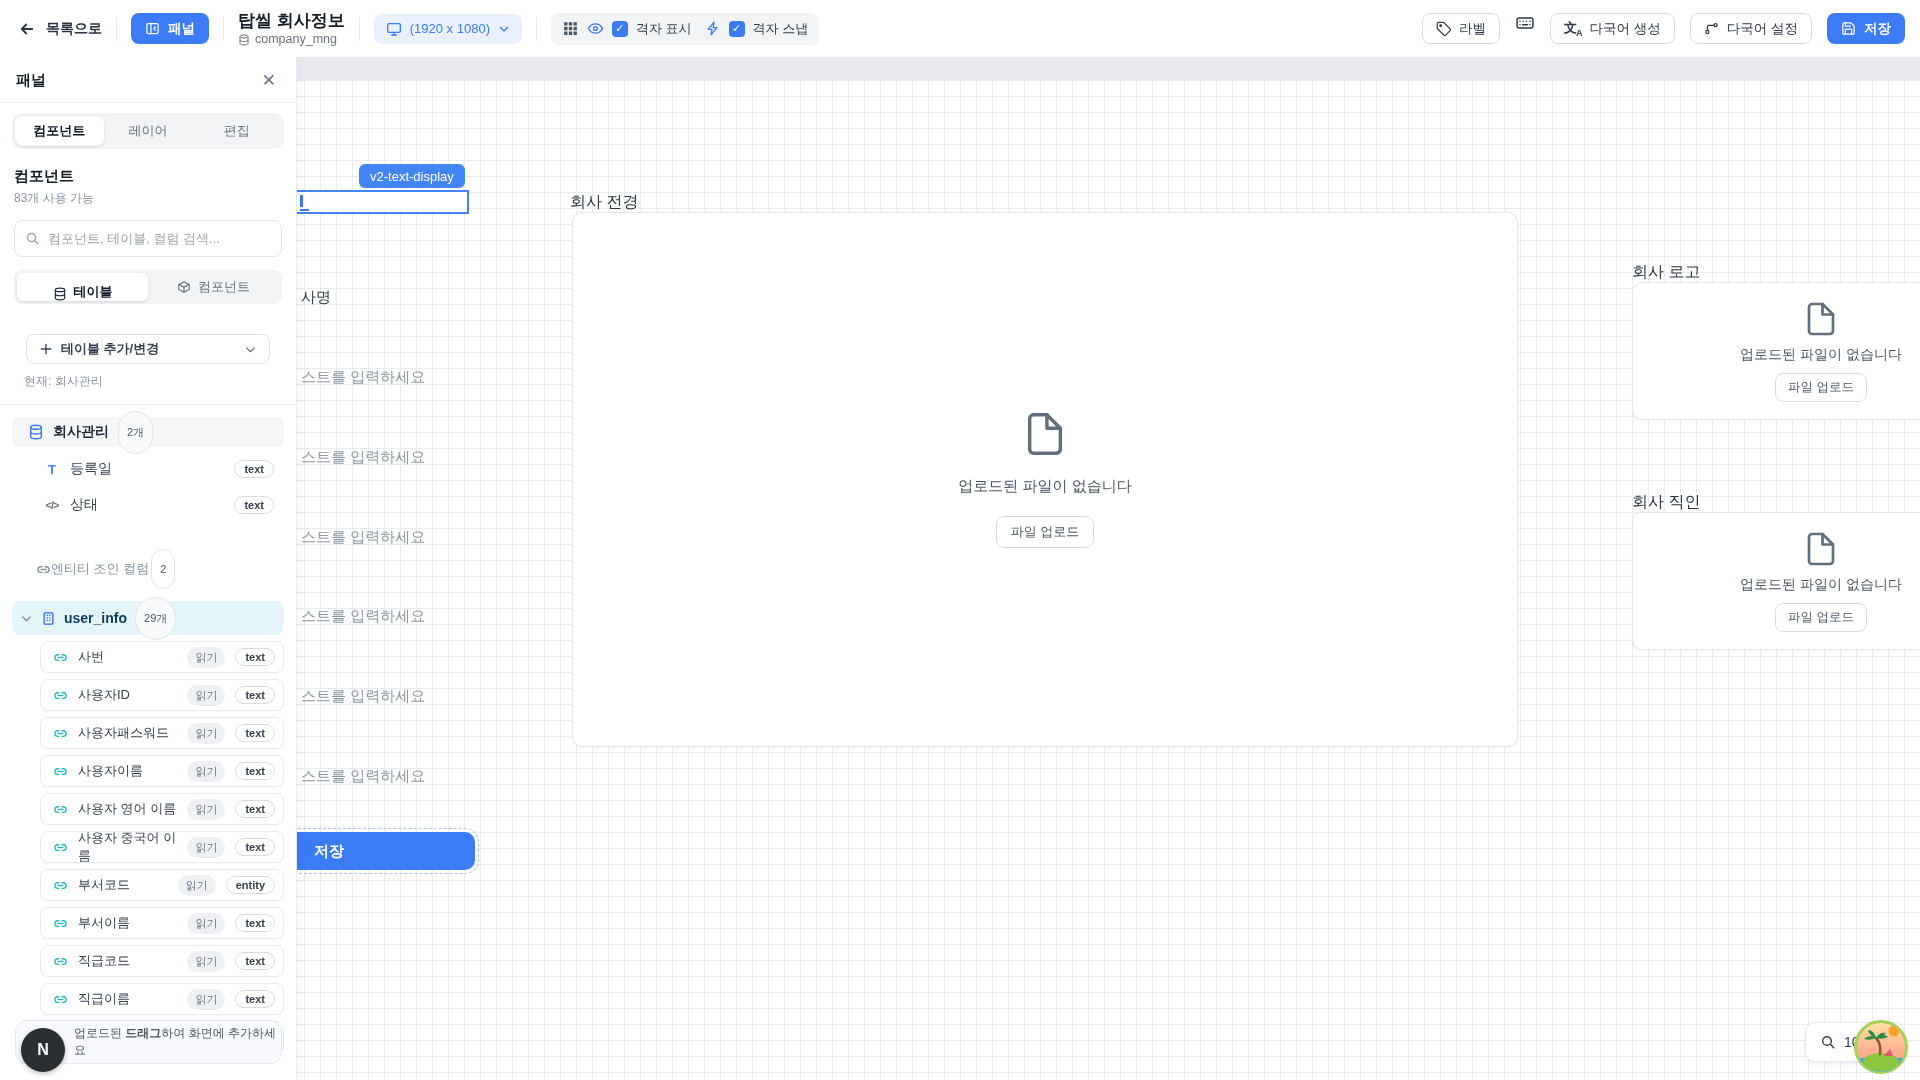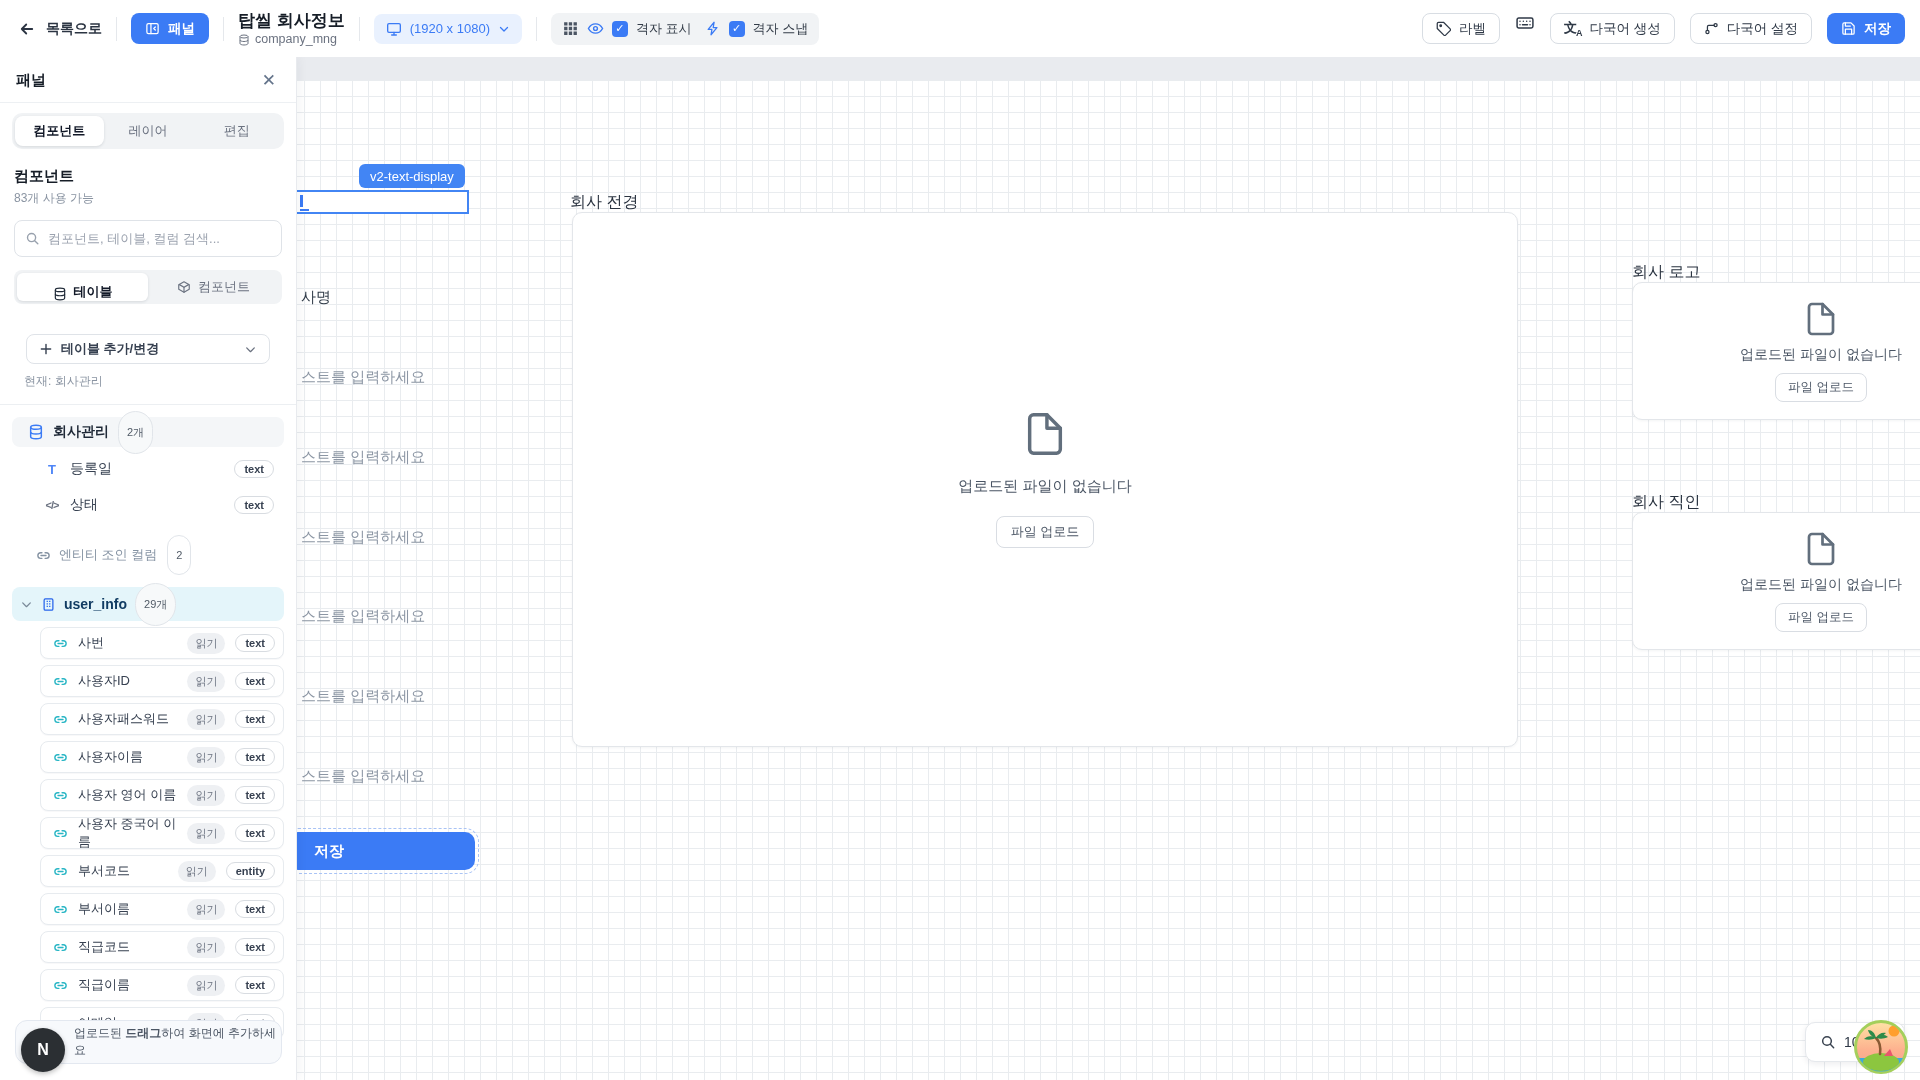--- a/index.html
+++ b/index.html
@@ -70,21 +70,21 @@
   .tree { flex:1; overflow:hidden; padding:12px 12px 0; }
   .t-main-row { height:30px; background:#f4f6f8; border-radius:8px; display:flex; align-items:center; gap:9px; padding:0 10px 0 16px; cursor:pointer; }
   .t-main-row .t-name { font-size:14px; font-weight:700; color:#1f2937; }
   .badge-soft { background:#f7f9fa; border:1px solid #e1e5ea; border-radius:999px; font-size:11px; color:#505a66; padding:13px 8px; font-weight:400; }
   .tcol-row { height:28px; margin-top:8px; display:flex; align-items:center; gap:11px; padding:0 10px 0 33px; cursor:pointer; }
   .tcol-icon { width:14px; font-size:13px; font-weight:700; text-align:center; }
   .tcol-icon.blue { color:#4f86f7; }
   .tcol-icon.gray { color:#6b7280; font-size:11px; letter-spacing:-1px; }
   .tcol-row .t-label { flex:1; font-size:14px; color:#374151; }
   .badge-type { background:#fff; border:1px solid #d8dce1; border-radius:999px; font-size:11px; font-weight:700; color:#374151; padding:2px 9px; }
-  .join-head { margin-top:16px; display:flex; align-items:center; gap:8px; padding-left:24px; color:#8492a2; font-size:13px; cursor:pointer; }
+  .join-head { margin-top:30px; display:flex; align-items:center; padding-left:24px; color:#8492a2; font-size:13px; cursor:pointer; }
   .join-head .badge-soft { margin-left:2px; background:#fff; }
   .user-row { margin-top:12px; height:34px; background:#e4f5fa; border-radius:8px; display:flex; align-items:center; gap:8px; padding:0 10px 0 8px; cursor:pointer; }
   .user-row .t-name { font-size:14px; font-weight:700; color:#113c63; }
   .jcol-row { margin:6px 0 0 28px; height:32px; background:#fff; border:1px solid #e7ebef; border-radius:8px; display:flex; align-items:center; gap:10px; padding:0 8px 0 12px; box-shadow:0 1px 1px rgba(20,30,50,.03); cursor:pointer; }
   .jcol-row .t-label { flex:1; font-size:13px; color:#374151; }
   .badge-read { background:#eef0f3; border-radius:999px; font-size:11px; color:#6b7280; padding:3px 8px; }
   .hint { position:absolute; left:15px; right:14px; bottom:16px; height:44px; background:#f7f9fc; border:1px solid #e3e8f0; border-radius:12px; display:flex; align-items:center; padding-left:58px; font-size:12px; color:#4b5563; }
   .hint b { font-weight:700; }
   .n-avatar { position:absolute; left:5px; top:7px; width:44px; height:44px; border-radius:50%; background:#2b2f33; color:#fff; font-size:16px; font-weight:700; display:flex; align-items:center; justify-content:center; box-shadow:0 2px 5px rgba(0,0,0,.25); }
   svg { flex:none; display:block; }

